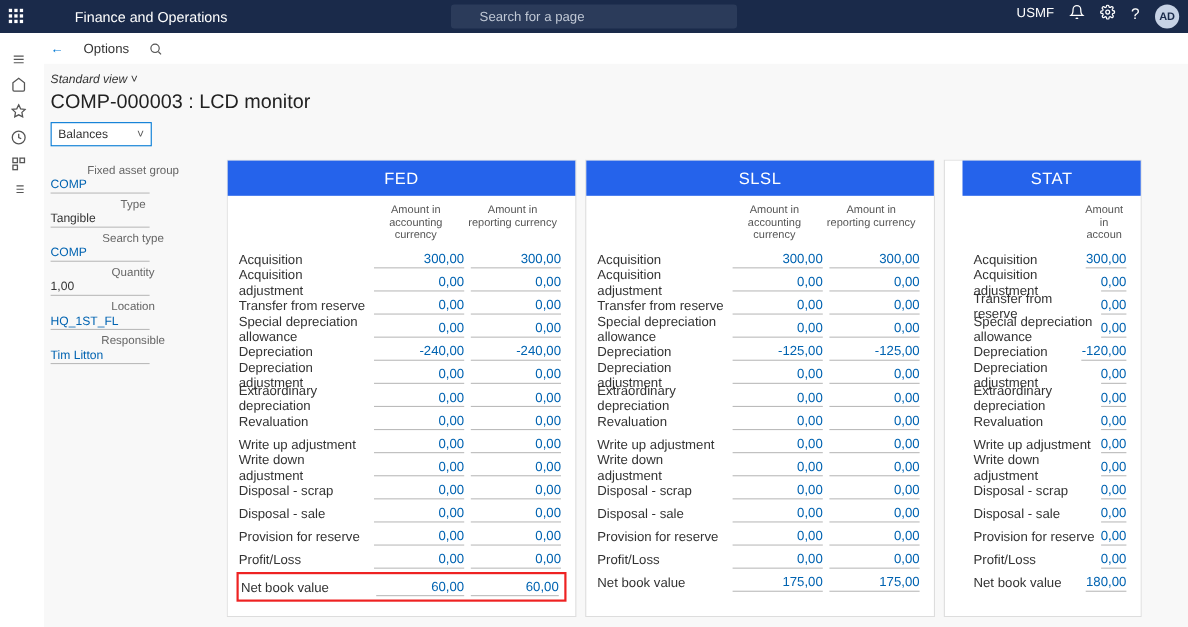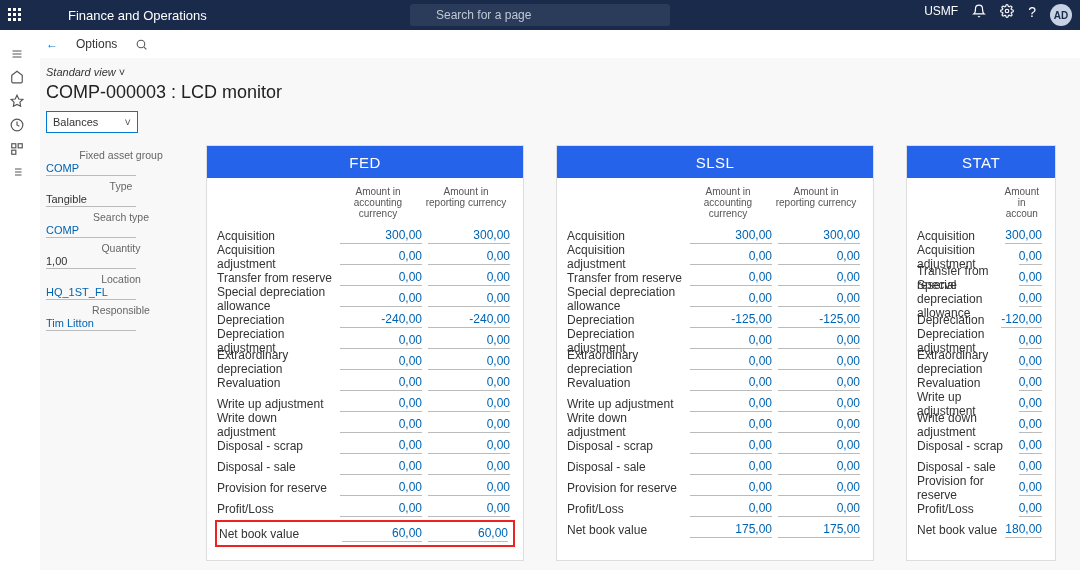--- a/index.html
+++ b/index.html
@@ -29,23 +29,23 @@
   .pagetitle { font-size: 18px; color: #222; margin-bottom: 8px; }
   .combo { border: 1px solid #0078d4; height: 22px; width: 92px; display: flex; align-items: center; justify-content: space-between; padding: 0 6px; font-size: 11px; color: #333; margin-bottom: 12px; background: #fff; }
   .combo .chev { color: #555; }
   
   .cols { display: flex; gap: 10px; }
   .sidefields { width: 150px; font-size: 11px; }
   .sflabel { color: #666; font-size: 10.5px; margin-top: 4px; text-align: center; }
   .sfval { color: #0063b1; border-bottom: 1px solid #bbb; display: inline-block; min-width: 90px; padding: 1px 0; }
   .sfval.plain { color: #333; }
   
-  .books { display: flex; gap: 32px; overflow: hidden; }
+  .books { display: flex; gap: 8px; overflow: hidden; }
   .book { width: 318px; border: 1px solid #ddd; background: #fff; flex-shrink: 0; }
-  .book.narrow { width: 150px; }
+  .book.narrow { width: 180px; padding-left: 16px; }
   .bookhead { background: #2563eb; color: #fff; height: 32px; display: flex; align-items: center; justify-content: center; font-size: 15px; font-weight: 400; letter-spacing: .5px; }
   .bookbody { padding: 8px 10px 12px; }
   .colheads { display: flex; font-size: 10px; color: #555; margin-bottom: 6px; }
   .colheads .rlabel { width: 120px; }
   .colheads .ch { flex: 1; text-align: center; padding-right: 6px; }
   .row { display: flex; align-items: center; font-size: 12px; height: 21px; }
   .row .rlabel { width: 120px; color: #333; }
   .row .cell { flex: 1; text-align: right; color: #0063b1; border-bottom: 1px solid #bbb; margin: 0 3px; padding-bottom: 1px; }
   .highlight { border: 2px solid #e22; padding: 1px 2px; margin: 1px -2px; }
   

